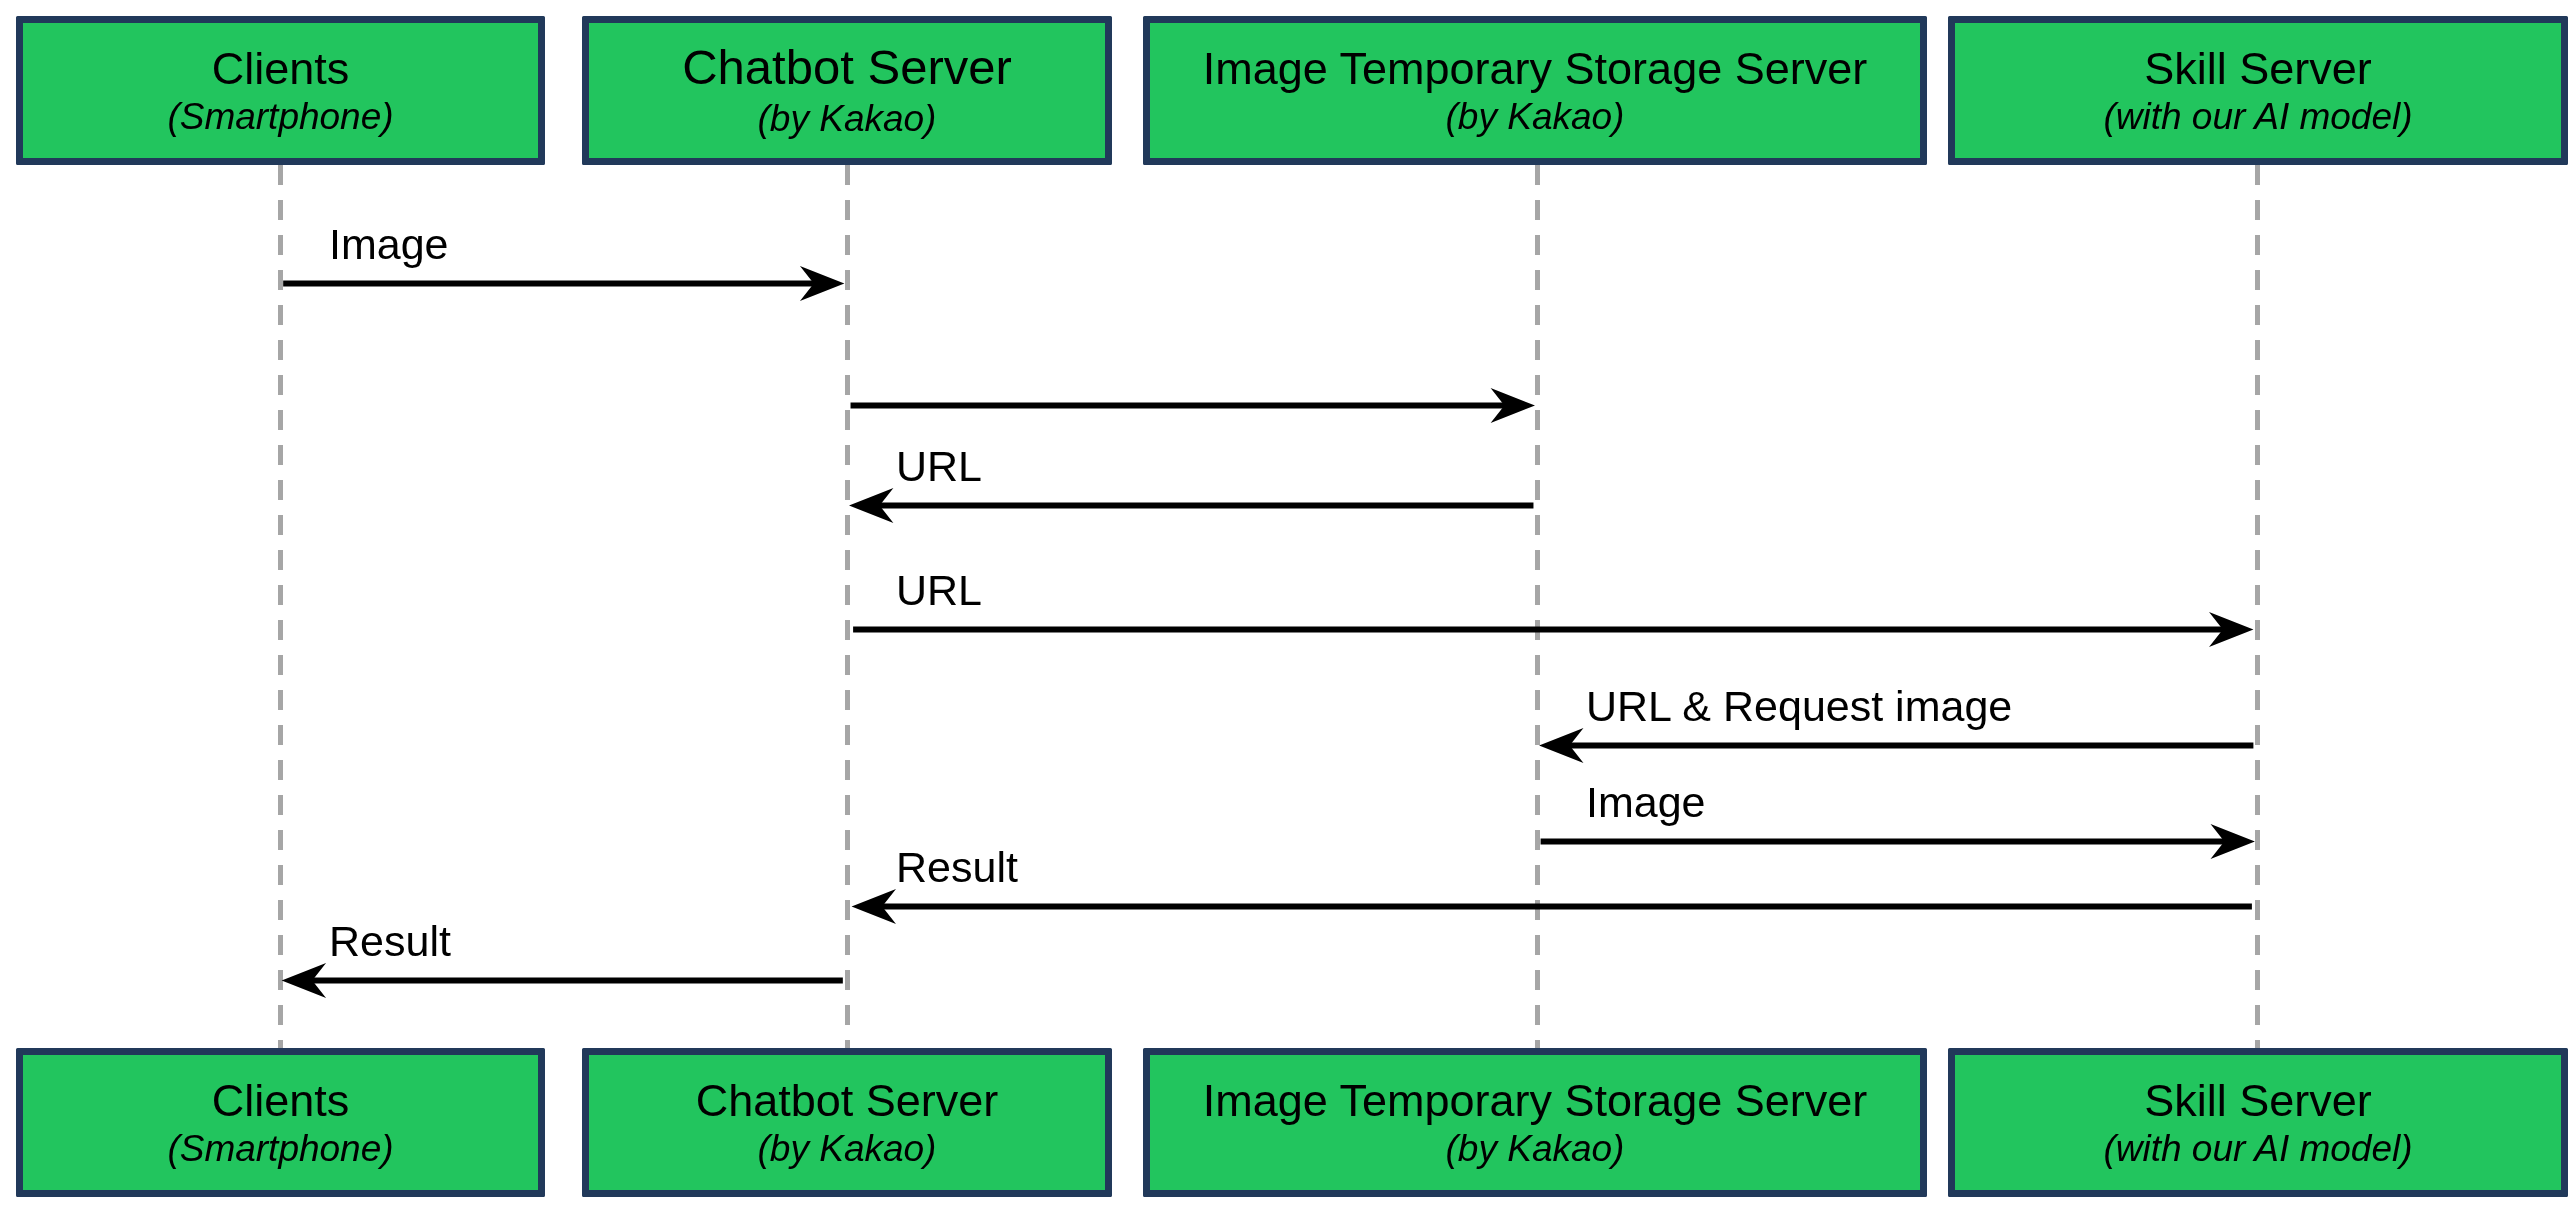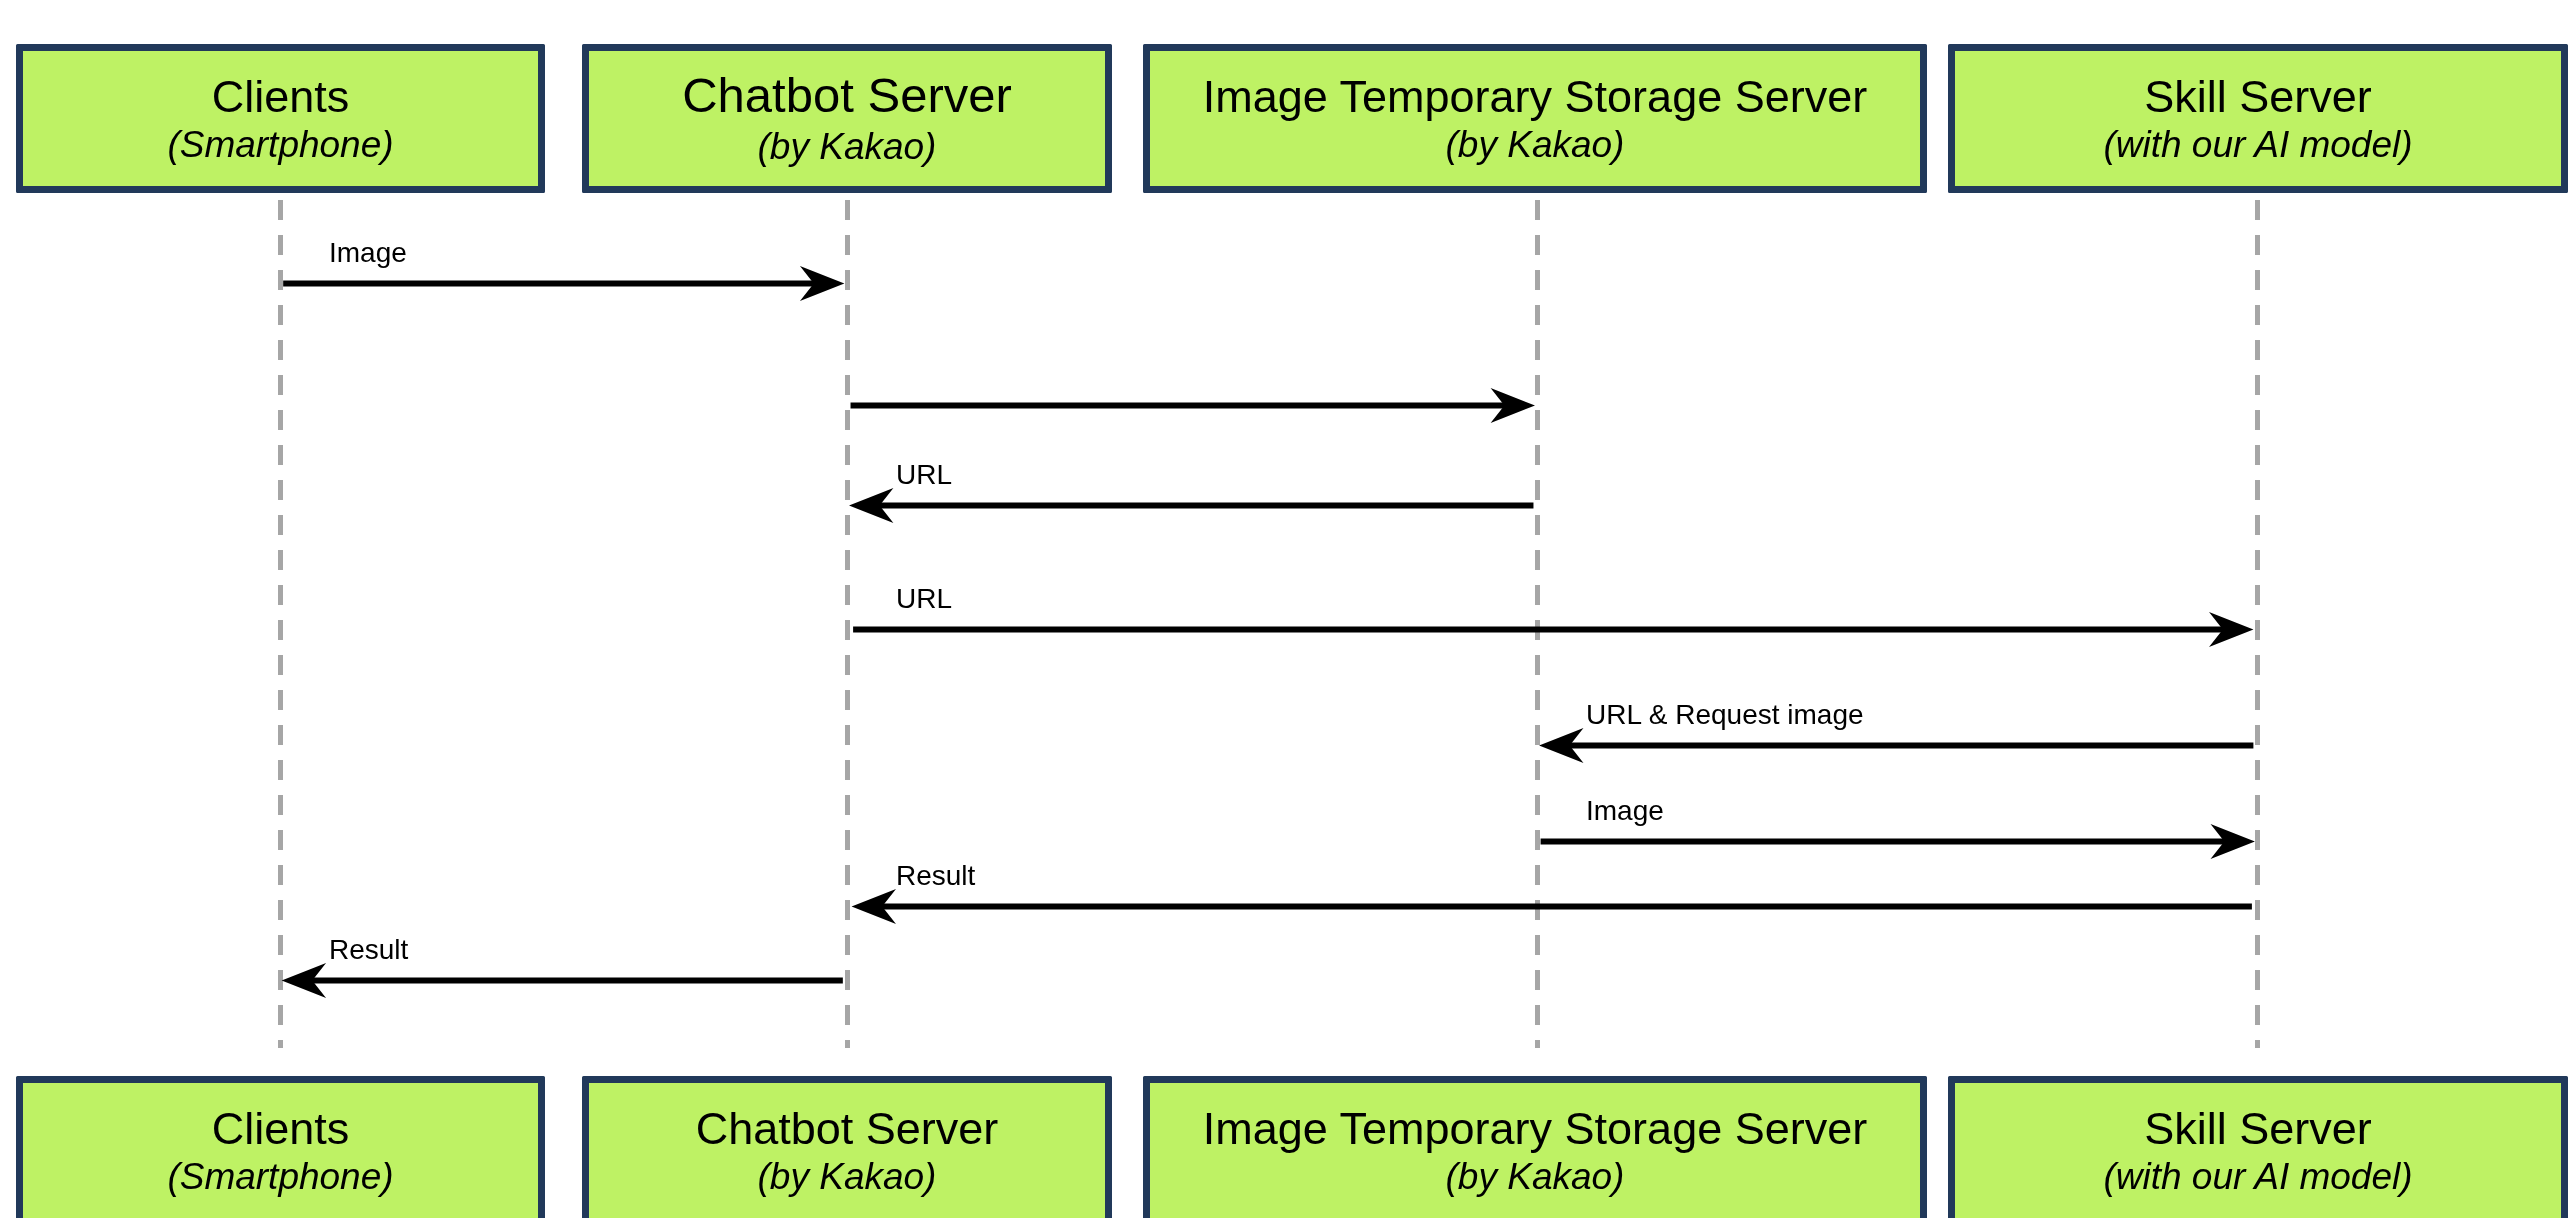--- a/index.html
+++ b/index.html
@@ -8,33 +8,33 @@
 
   
   .lifeline{
     position:absolute;top:165px;height:883px;width:4.6px;
     background:repeating-linear-gradient(to bottom,#a6a6a6 0 20px,transparent 20px 35px);
   }
 
   
   .pbox{
     position:absolute;height:149px;box-sizing:border-box;
-    background:#bef264;border:7.7px solid #21395a;border-radius:1.5px;
+    background:#22c55e;border:7.7px solid #21395a;border-radius:1.5px;
     display:flex;flex-direction:column;align-items:center;justify-content:center;
-    text-align:center;color:#000;margin-top:28px;
+    text-align:center;color:#000;
   }
   .pbox-title{font-size:45px;line-height:1.18;white-space:nowrap;}
   .pbox-title.big{font-size:49px;}
   .pbox-sub{font-size:37px;font-style:italic;line-height:1.2;white-space:nowrap;}
 
   
   .msg{position:absolute;height:49px;}
   .msg-label{
     position:absolute;left:49px;bottom:39px;
-    font-size:28px;color:#000;white-space:nowrap;
+    font-size:43px;color:#000;white-space:nowrap;
   }
   .msg svg{position:absolute;left:0;top:0;overflow:visible;display:block;}
 </style>
 </head>
 <body>
 
 <div class="canvas">
 
   <div class="lifeline" style="left:278px"></div>
   <div class="lifeline" style="left:845px"></div>

